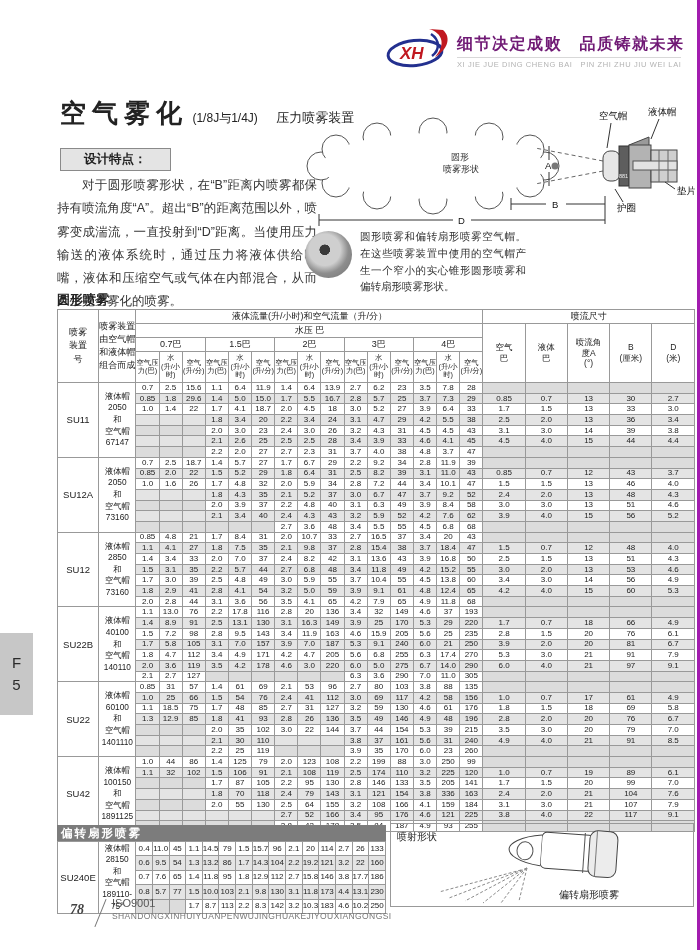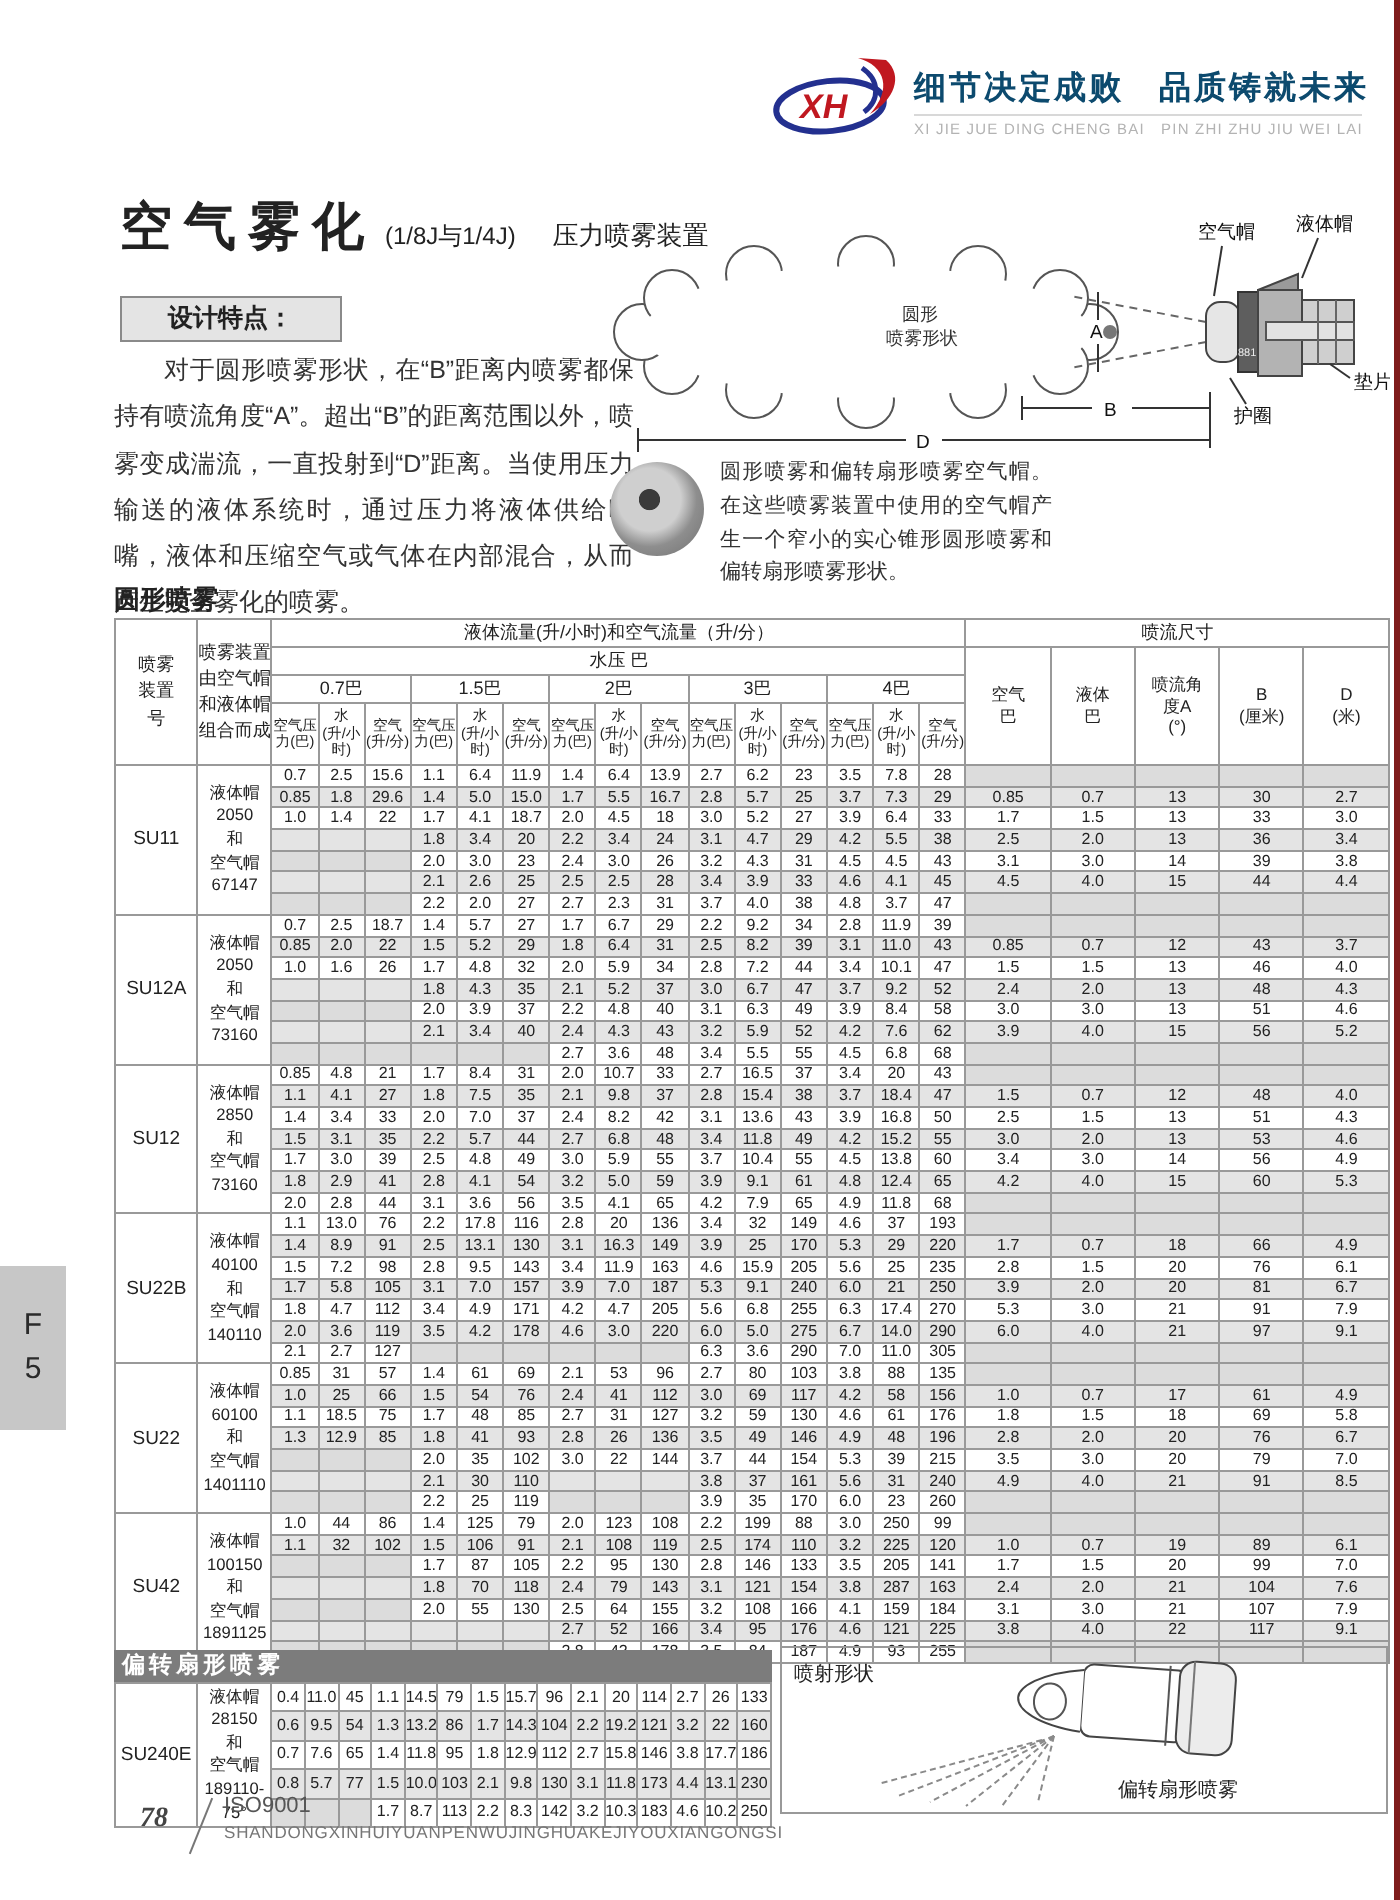--- a/index.html
+++ b/index.html
@@ -1,22 +1,22 @@
 <!DOCTYPE html>
 <html><head>
 <meta charset="utf-8">
 <style>
   html,body{margin:0;padding:0;background:#9a9a9a;}
   .page{position:relative;width:700px;height:950px;background:#fff;margin:0 auto;
         font-family:"Liberation Sans","DejaVu Sans",sans-serif;overflow:hidden;
-        border-right:3px solid #7f1d1d;box-sizing:border-box;color:#222;}
+        border-right:3px solid #a21caf;box-sizing:border-box;color:#222;}
   
   .brand{position:absolute;left:385px;top:26px;width:310px;height:52px;}
   .brand .slogan{position:absolute;left:72px;top:8px;font-size:16px;font-weight:bold;
-        color:#0c4a6e;letter-spacing:1.5px;white-space:nowrap;}
+        color:#701a75;letter-spacing:1.5px;white-space:nowrap;}
   .brand .pinyin{position:absolute;left:72px;top:31px;font-size:7.5px;color:#b3b3b3;
         letter-spacing:.6px;white-space:nowrap;border-top:1px solid #d8d8d8;padding-top:2px;}
   
   .title{position:absolute;left:60px;top:96px;white-space:nowrap;}
   .title .main{font-size:26px;font-weight:bold;letter-spacing:6px;}
   .title .sub{font-size:12px;margin-left:0;}
   .title .tail{font-size:13px;margin-left:14px;}
   .design-label{position:absolute;left:60px;top:148px;background:#e4e4e4;border:1px solid #8a8a8a;
         font-size:12.5px;font-weight:bold;padding:2px 23px;}
   .design-par{position:absolute;left:57px;top:174px;width:260px;font-size:12.5px;
@@ -1104,21 +1104,21 @@
           <td class="d">1.8</td>
           <td class="d">70</td>
           <td class="d">118</td>
           <td class="d">2.4</td>
           <td class="d">79</td>
           <td class="d">143</td>
           <td class="d">3.1</td>
           <td class="d">121</td>
           <td class="d">154</td>
           <td class="d">3.8</td>
-          <td class="d">287</td>
+          <td class="d">336</td>
           <td class="d">163</td>
           <td class="d">2.4</td>
           <td class="d">2.0</td>
           <td class="d">21</td>
           <td class="d">104</td>
           <td class="d">7.6</td>
         </tr>
         <tr>
           <td class="d empty"></td>
           <td class="d empty"></td>

